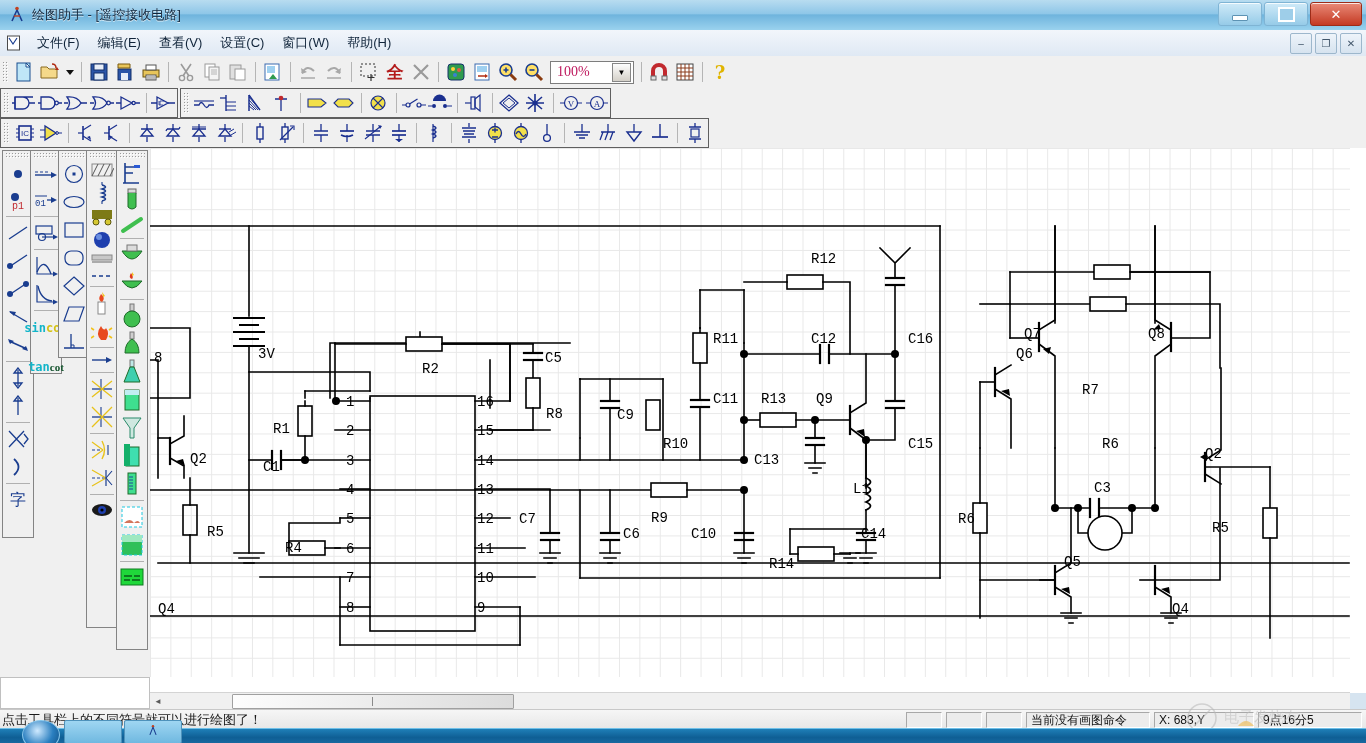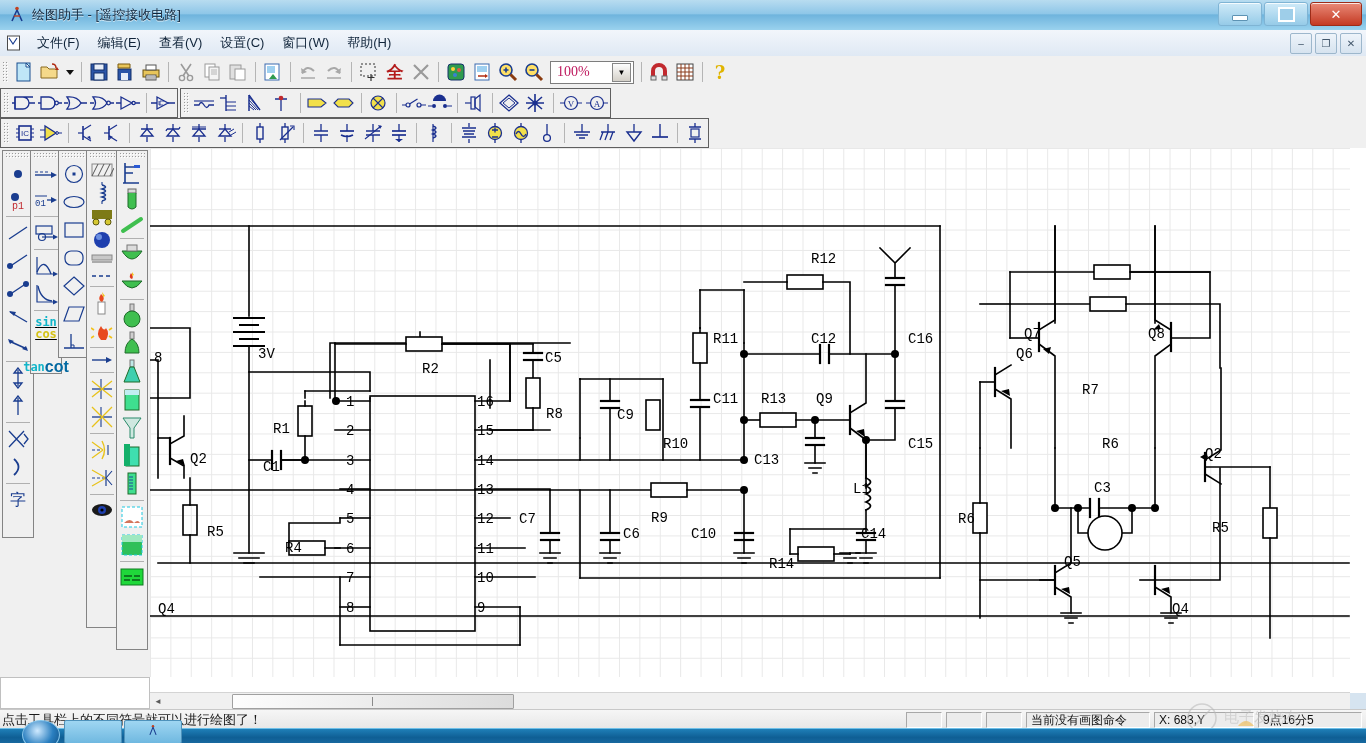--- a/index.html
+++ b/index.html
@@ -845,27 +845,27 @@
           </svg>
         </div>
       <div class="pcell">
           <svg width="26" height="22">
             <path d="M4 2 v17 h18" stroke="#1a3d8f" stroke-width="1.2" fill="none"></path>
             <path d="M5 3 q3 14 14 15" fill="none" stroke="#1a3d8f" stroke-width="1.3"></path>
             <path d="M25 19 l-5 -2.5 v5 z" fill="#1a3d8f"></path>
           </svg>
         </div>
       <div class="phr"></div>
-      <div class="pcell" style="height:30px;flex-direction:column;text-decoration:underline;">
+      <div class="pcell" style="height:30px;flex-direction:row;">
         <span style="font-size:12px;color:#13b5c9;font-weight:bold;line-height:12px;font-family:'DejaVu Sans Mono',monospace">sin</span>
         <span style="font-size:12px;color:#d4c216;font-weight:bold;line-height:12px;font-family:'DejaVu Sans Mono',monospace">cos</span>
       </div>
       <div class="pcell" style="height:30px;flex-direction:row;align-items:flex-end;">
         <span style="font-size:12px;color:#13b5c9;font-weight:bold;line-height:12px;font-family:'DejaVu Sans Mono',monospace">tan</span>
-        <span style="font-size:16px;color:#0369a1;font-weight:bold;line-height:12px;font-family:Liberation Sans, sans-serif">cot</span>
+        <span style="font-size:11px;color:#14532d;font-weight:bold;line-height:12px;font-family:Liberation Serif, serif">cot</span>
       </div>
     </div>
 
     <div class="pal" style="left:58px;top:2px;width:32px;height:208px;">
       <div class="pgrip"></div>
       <div class="pcell">
           <svg width="24" height="22">
             <circle cx="12" cy="11" r="8.5" fill="none" stroke="#1a3d8f" stroke-width="1.2"></circle>
             <rect x="10.5" y="9.5" width="3" height="3" fill="#1a3d8f"></rect>
           </svg>

